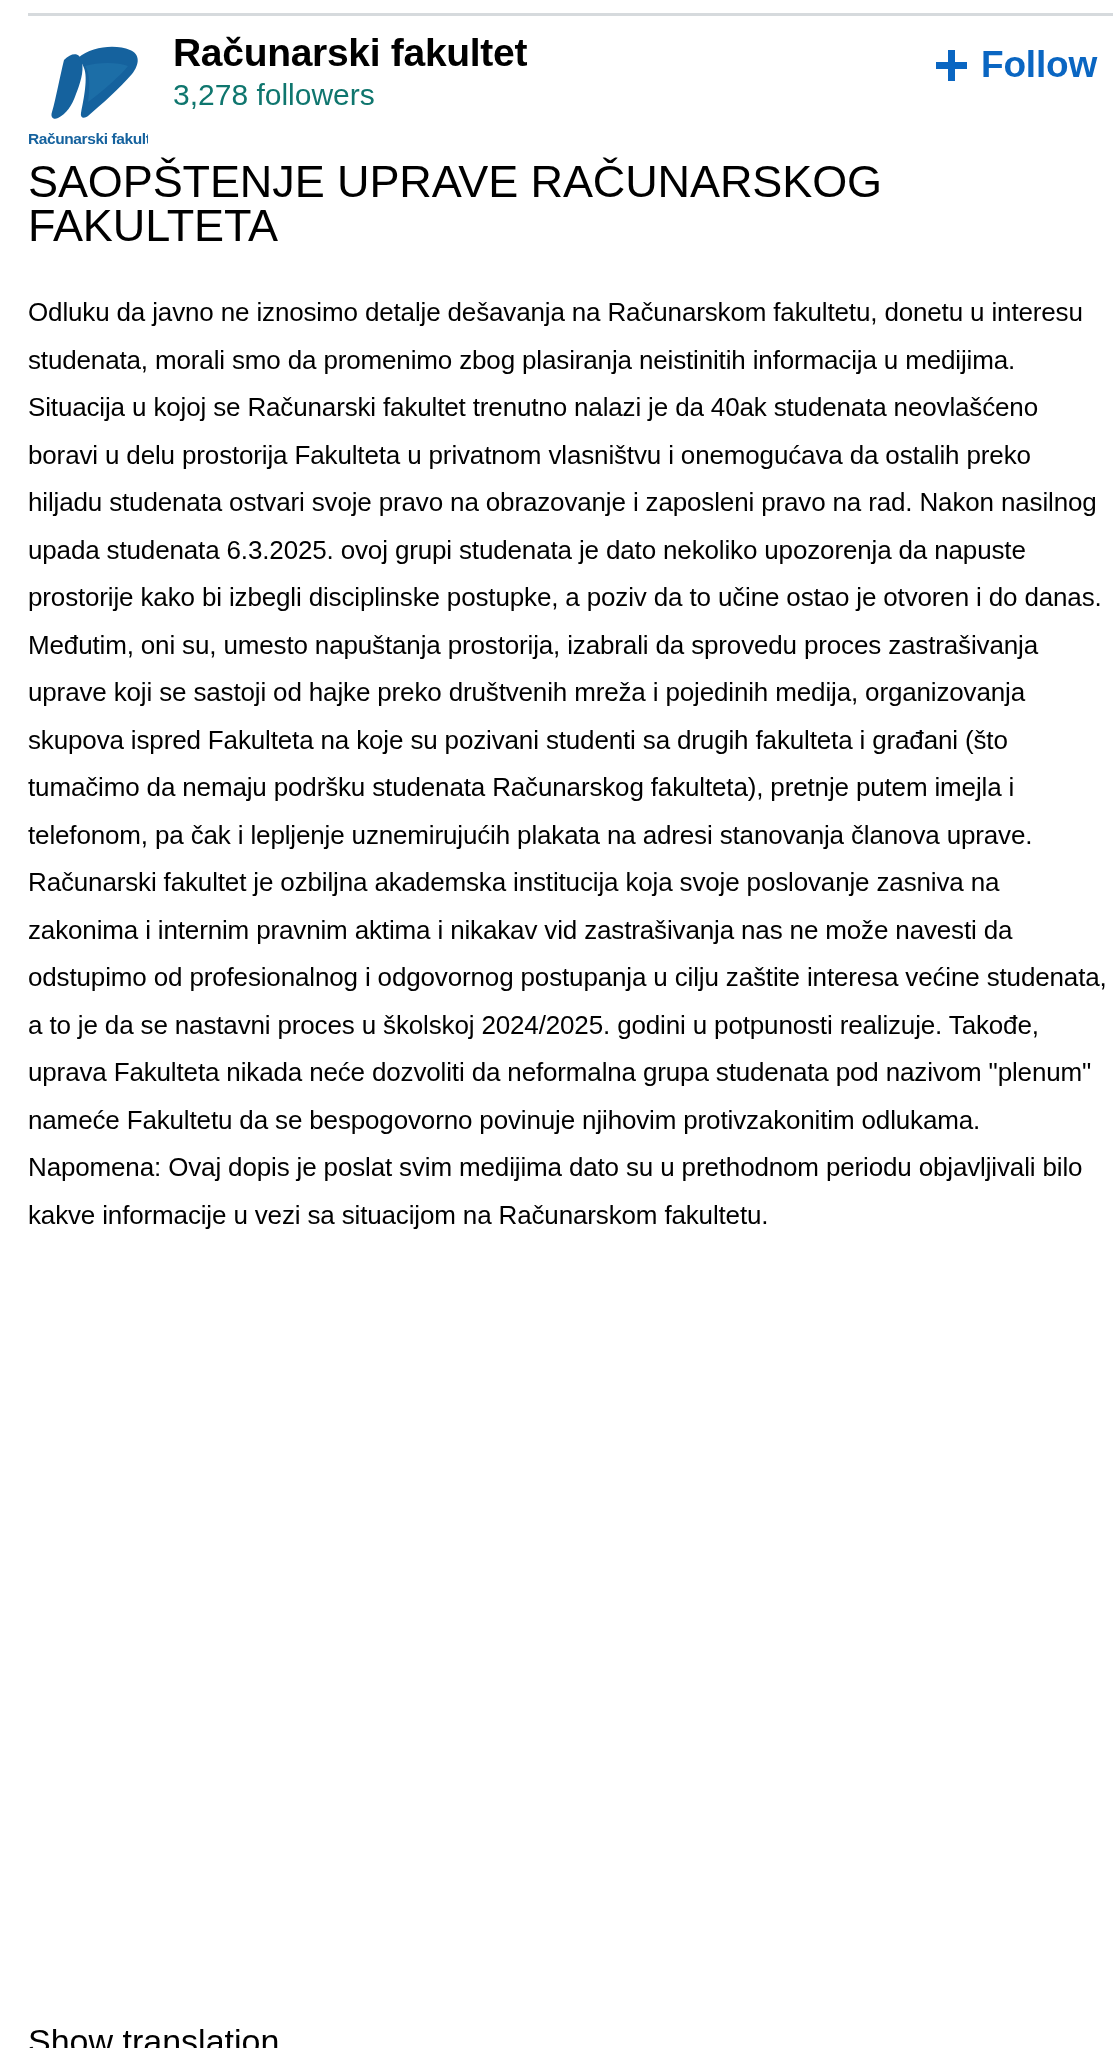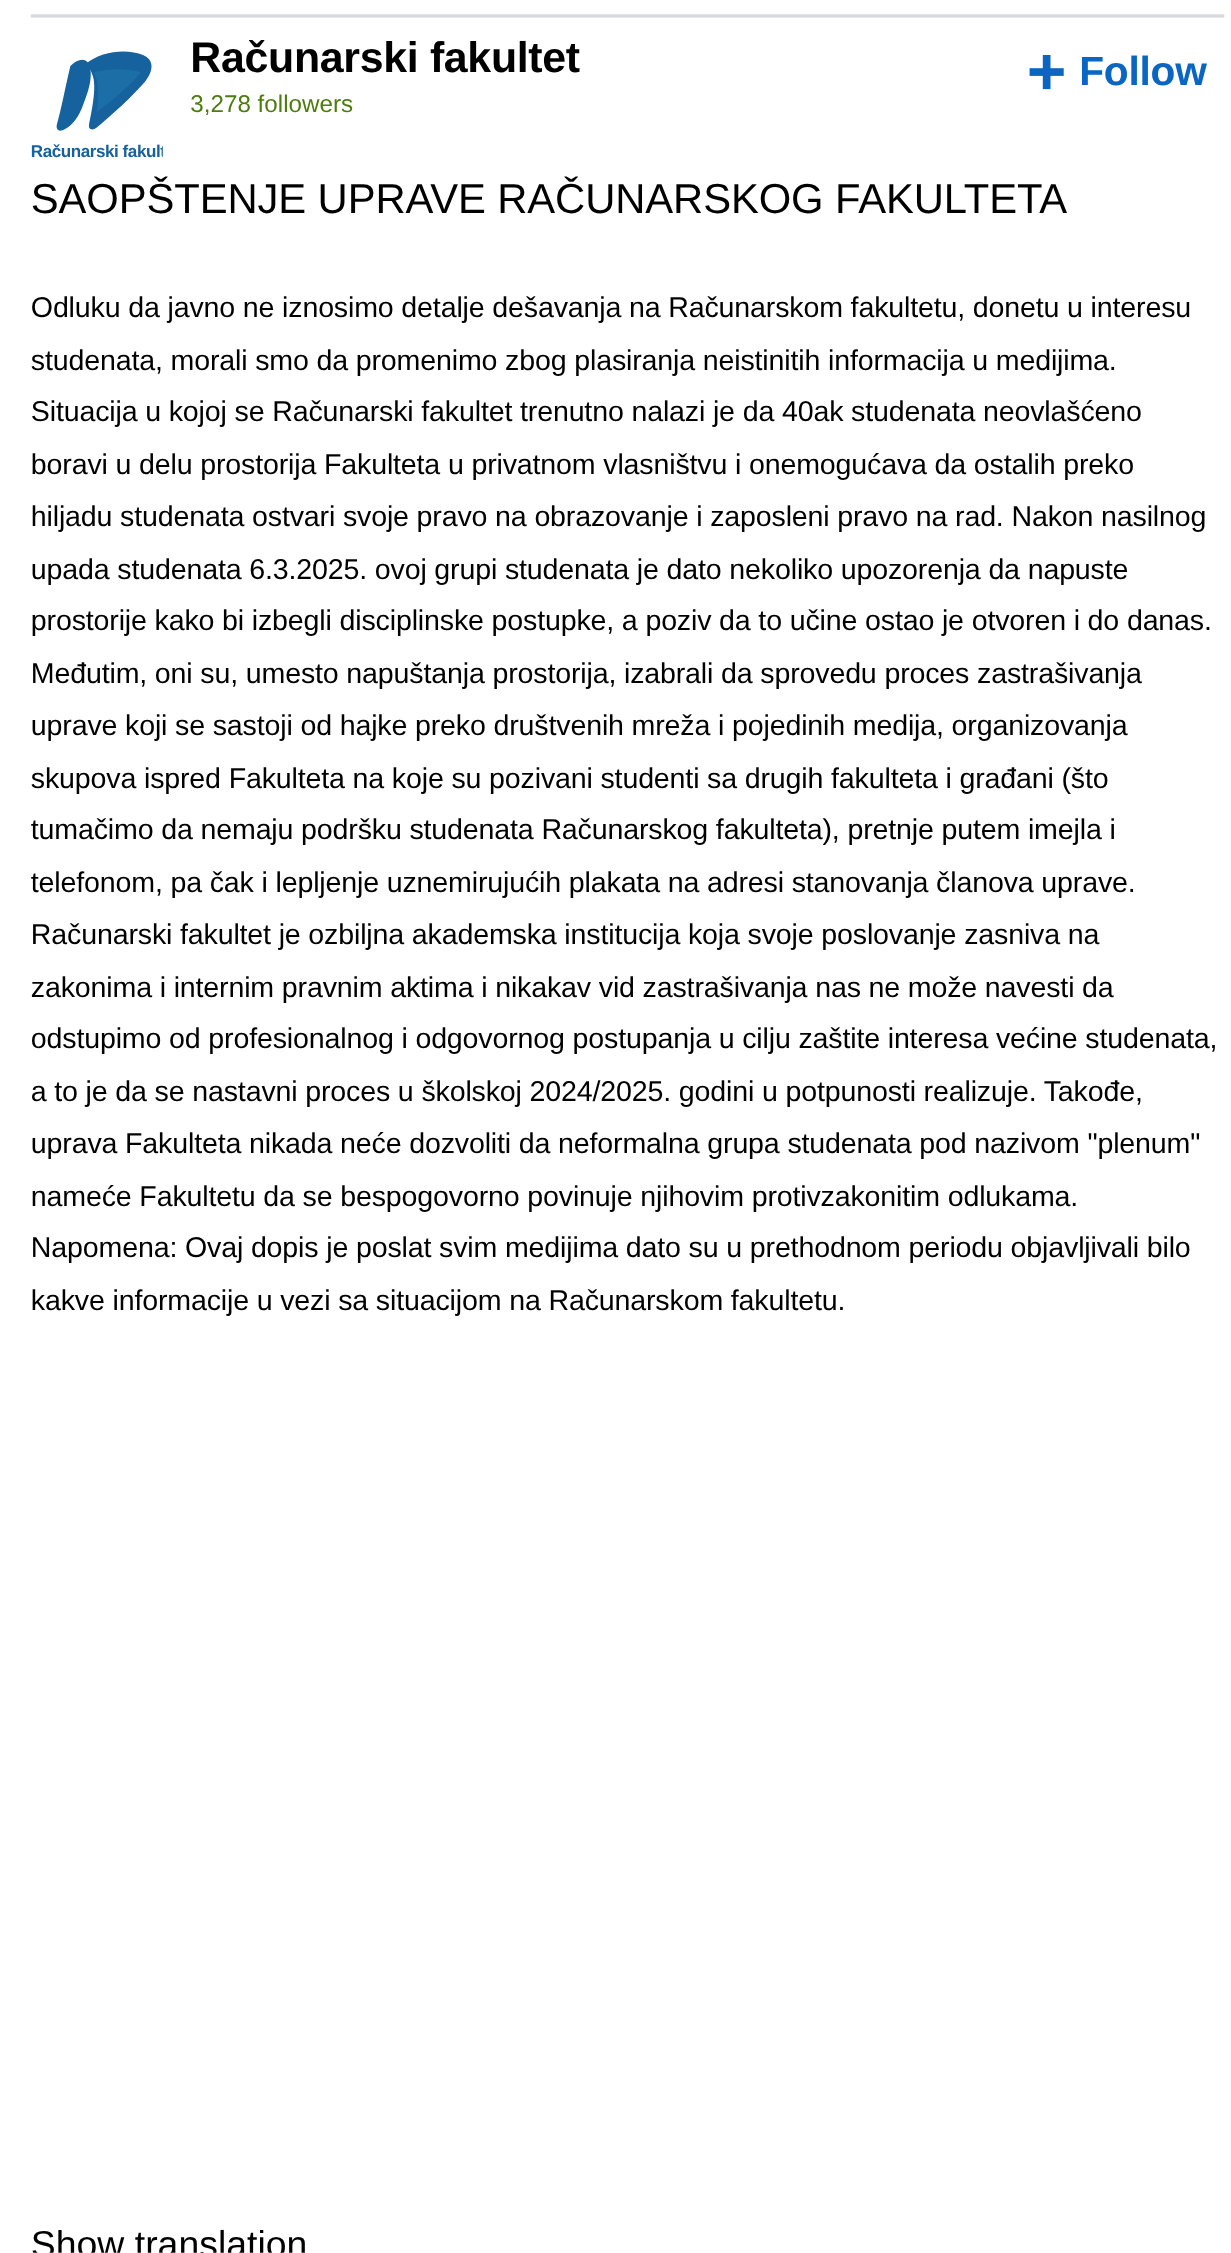--- a/index.html
+++ b/index.html
@@ -74,23 +74,23 @@
   }
   .actor-name {
     font-size: 39px;
     font-weight: bold;
     line-height: 46px;
     color: #000000;
     letter-spacing: -0.3px;
     white-space: nowrap;
   }
   .actor-followers {
-    font-size: 22px;
+    font-size: 30px;
     line-height: 38px;
-    color: #4d7c0f;
+    color: #0f766e;
     white-space: nowrap;
   }
   .actor-meta {
     display: flex;
     align-items: center;
     font-size: 30px;
     line-height: 38px;
     color: #6b6b6b;
     white-space: nowrap;
   }
@@ -147,24 +147,24 @@
   }
 
   
   .post-body {
     position: absolute;
     top: 160px;
     left: 28px;
     right: 12px;
   }
   .headline {
-    font-size: 38px;
+    font-size: 45px;
     line-height: 44px;
     color: #000000;
-    margin: 0 0 16px 0;
+    margin: 0 0 5px 0;
     letter-spacing: -0.1px;
   }
   .body-para {
     font-size: 26px;
     line-height: 47.5px;
     color: #000000;
     margin: 0;
     letter-spacing: -0.15px;
     white-space: pre-wrap;
   }

